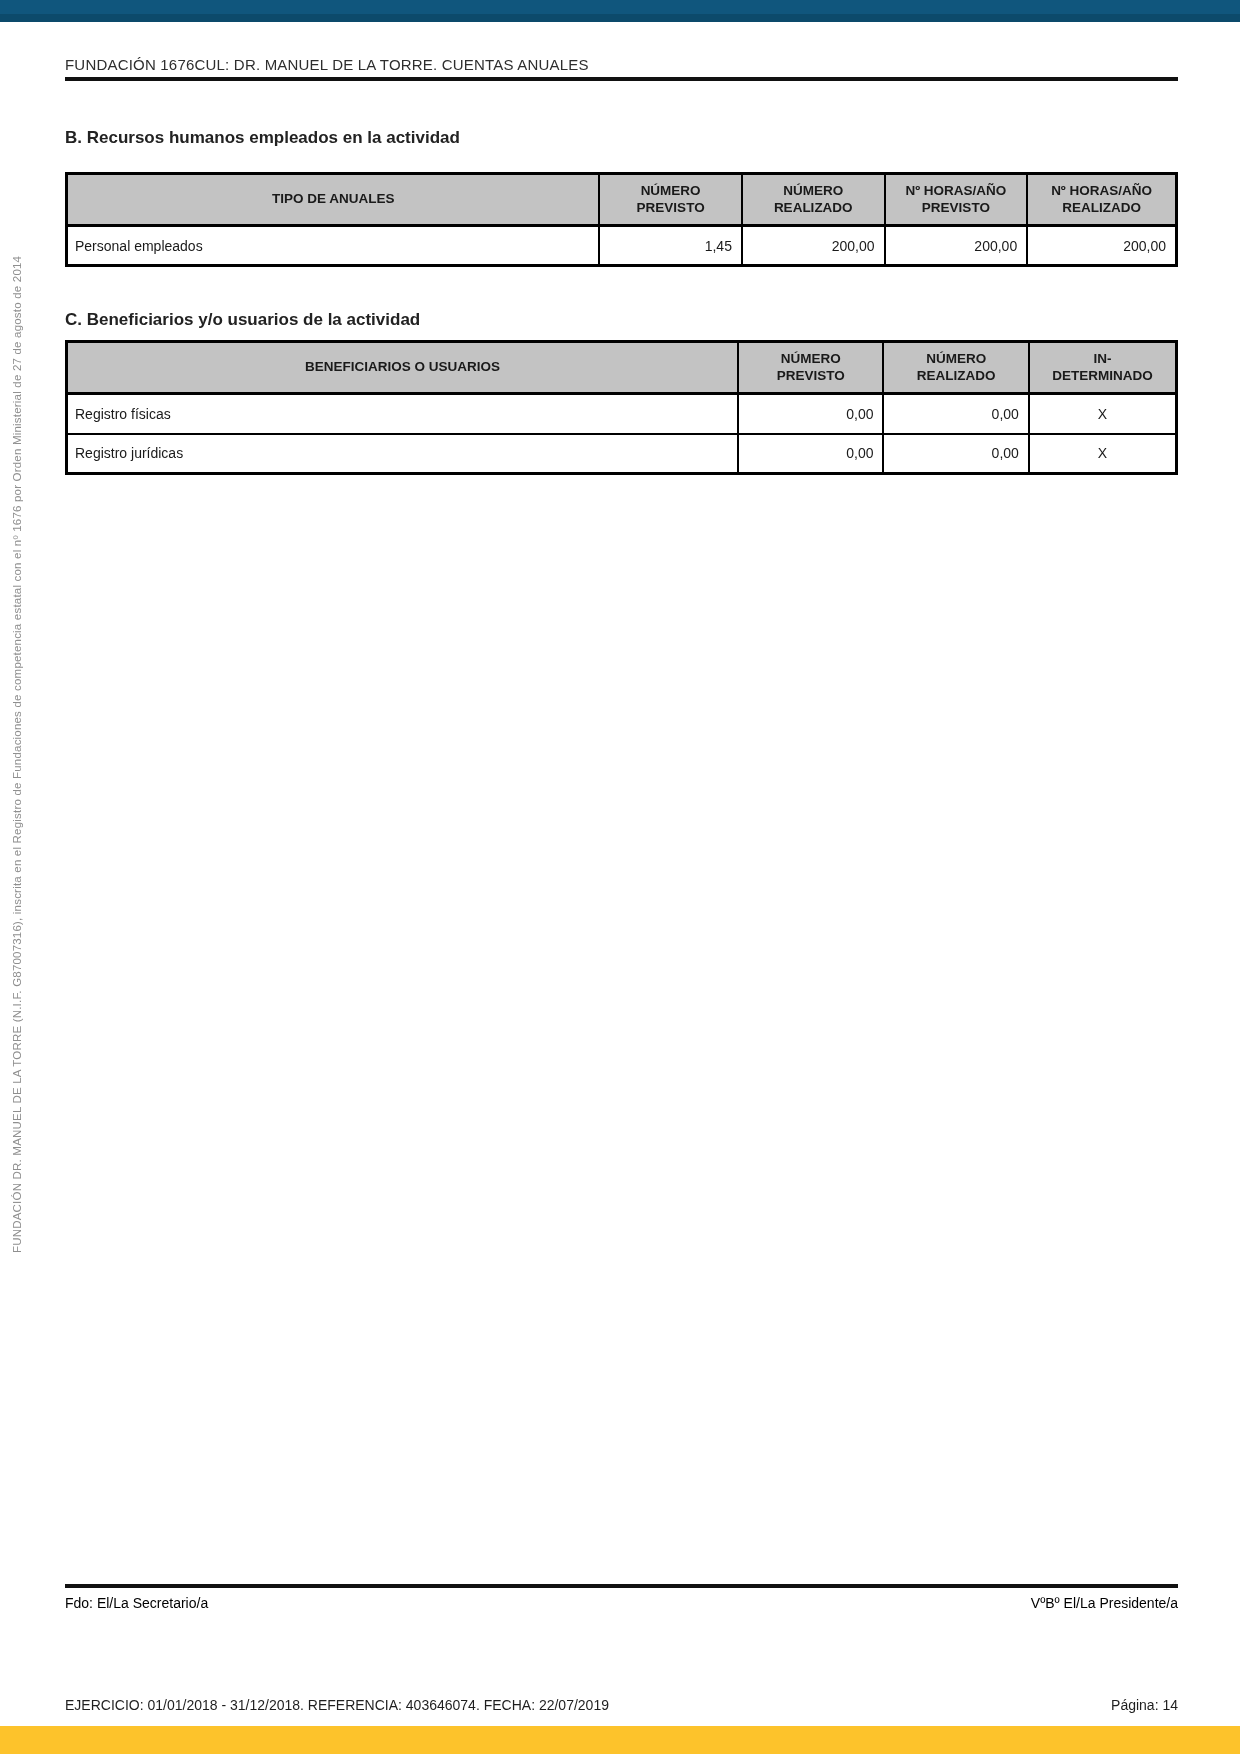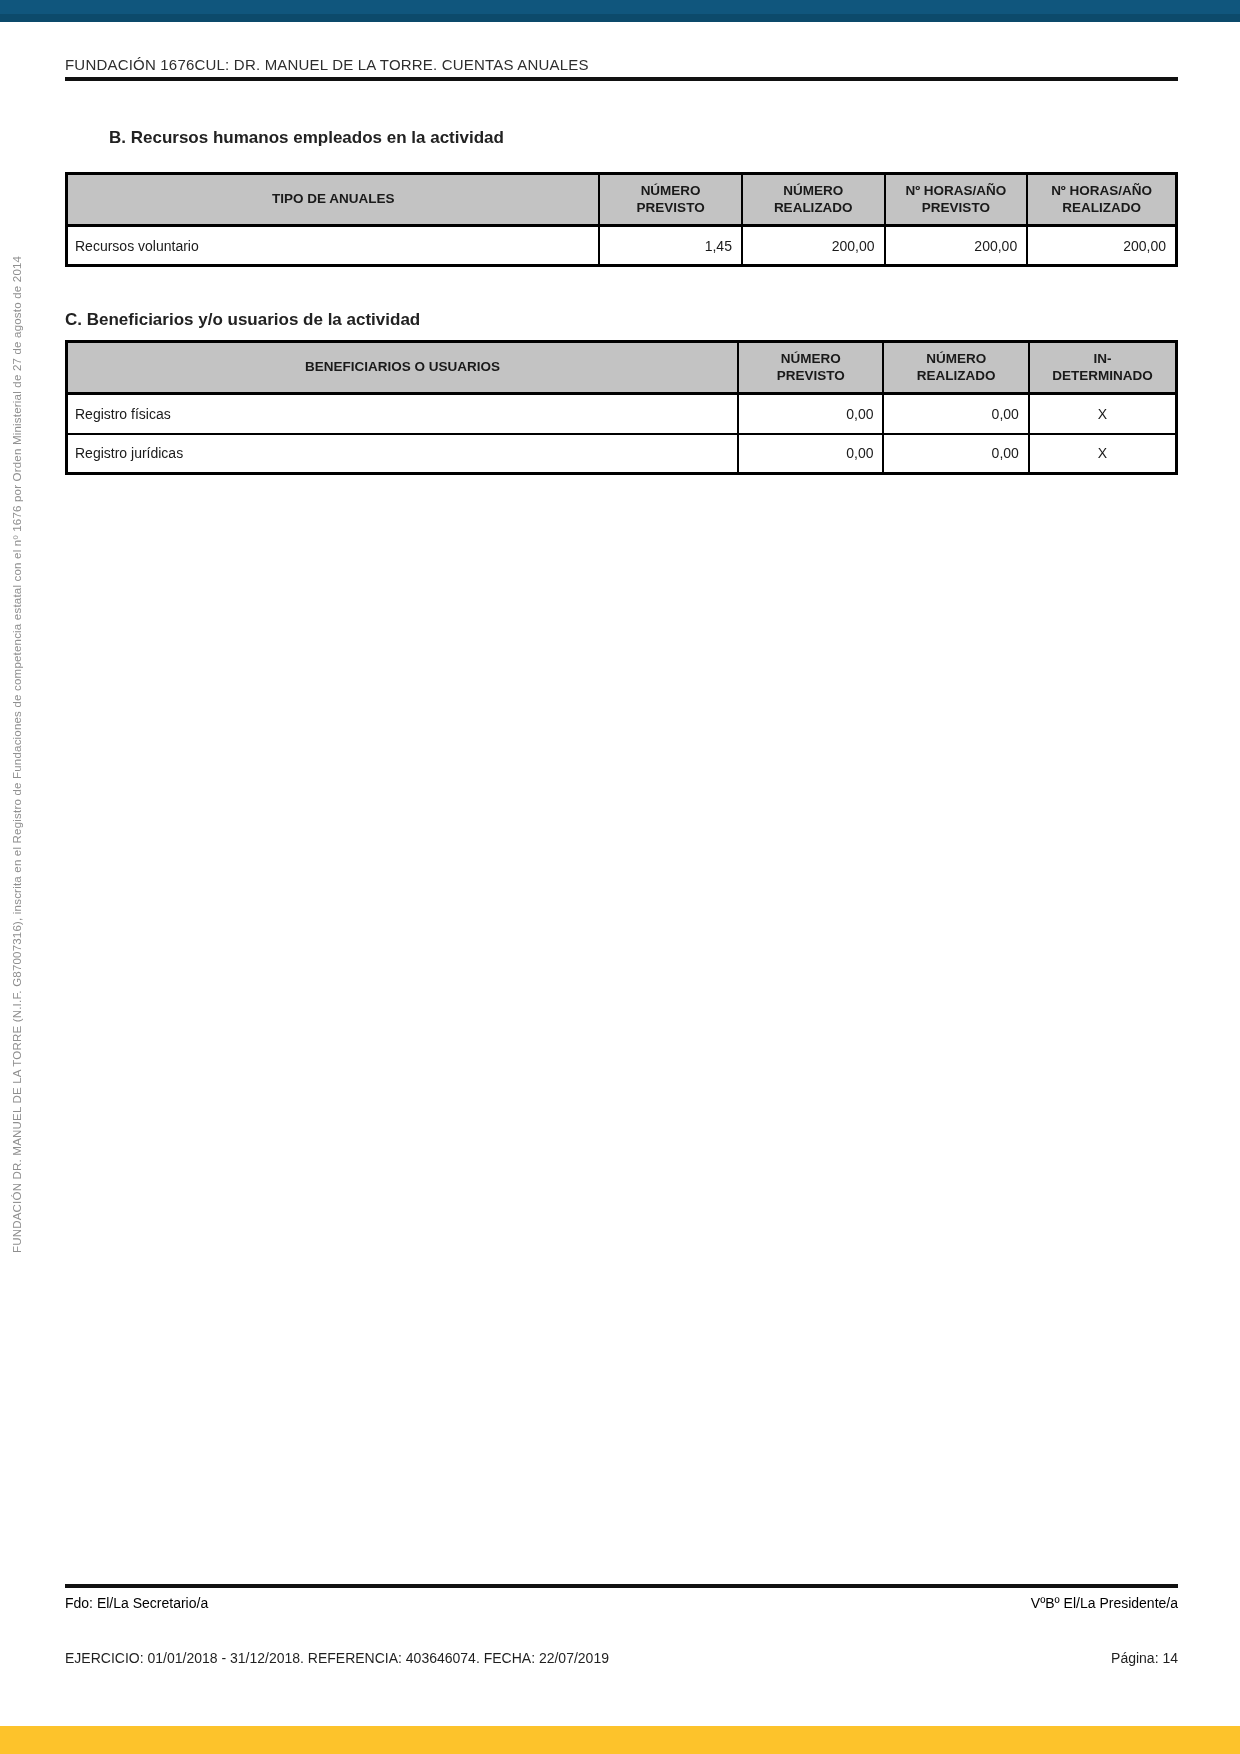--- a/index.html
+++ b/index.html
@@ -20,21 +20,21 @@
     border-bottom: 8px solid var(--accent-blue-dark, #0C4A6B);
   }
   .bottom-bar {
     position: absolute; bottom: 0; left: 0; width: 100%; height: 28px;
     background: var(--accent-yellow, #FDC32B);
   }
   .content-abs { position: absolute; left: 65px; width: 1113px; }
   .doc-title { top: 56px; font-size: 15px; color: #2e2e2e; letter-spacing: 0.2px; }
   .title-rule { top: 77px; height: 4px; background: #111111; }
   .section-heading { font-size: 17px; font-weight: bold; color: #222222; }
-  .heading-b { top: 128px; margin-left: 44px; }
+  .heading-b { top: 128px; }
   .heading-c { top: 310px; }
   .table-b { top: 172px; }
   .table-c { top: 340px; }
   .doc-table {
     border-collapse: collapse;
     table-layout: fixed;
     width: 1113px;
     border: 3px solid #000000;
   }
   .doc-table th, .doc-table td { border: 2px solid #000000; }
@@ -82,21 +82,21 @@
     color: #8f8f8f;
     letter-spacing: 0.2px;
   }
   .sig-rule { top: 1584px; height: 4px; background: #111111; }
   .sig-row {
     top: 1595px;
     display: flex; justify-content: space-between;
     font-size: 14px; color: #000000;
   }
   .footer-row {
-    top: 1650px;
+    top: 1697px;
     display: flex; justify-content: space-between;
     font-size: 14px; color: #1f1f1f;
   }
 </style>
 </head>
 <body>
 
 <div class="top-bar"></div>
 
 <div class="side-note">FUNDACIÓN DR. MANUEL DE LA TORRE (N.I.F. G87007316), inscrita en el Registro de Fundaciones de competencia estatal con el nº 1676 por Orden Ministerial de 27 de agosto de 2014</div>
@@ -114,21 +114,21 @@
         <th>NÚMERO
 REALIZADO</th>
         <th>Nº HORAS/AÑO
 PREVISTO</th>
         <th>Nº HORAS/AÑO
 REALIZADO</th>
       </tr>
     </thead>
     <tbody>
       <tr>
-        <td>Recursos voluntario</td>
+        <td>Personal empleados</td>
         <td>1,45</td>
         <td>200,00</td>
         <td>200,00</td>
         <td>200,00</td>
       </tr>
     </tbody>
   </table>
 
 <div class="content-abs section-heading heading-c">C. Beneficiarios y/o usuarios de la actividad</div>
 <table class="content-abs doc-table table-c">

